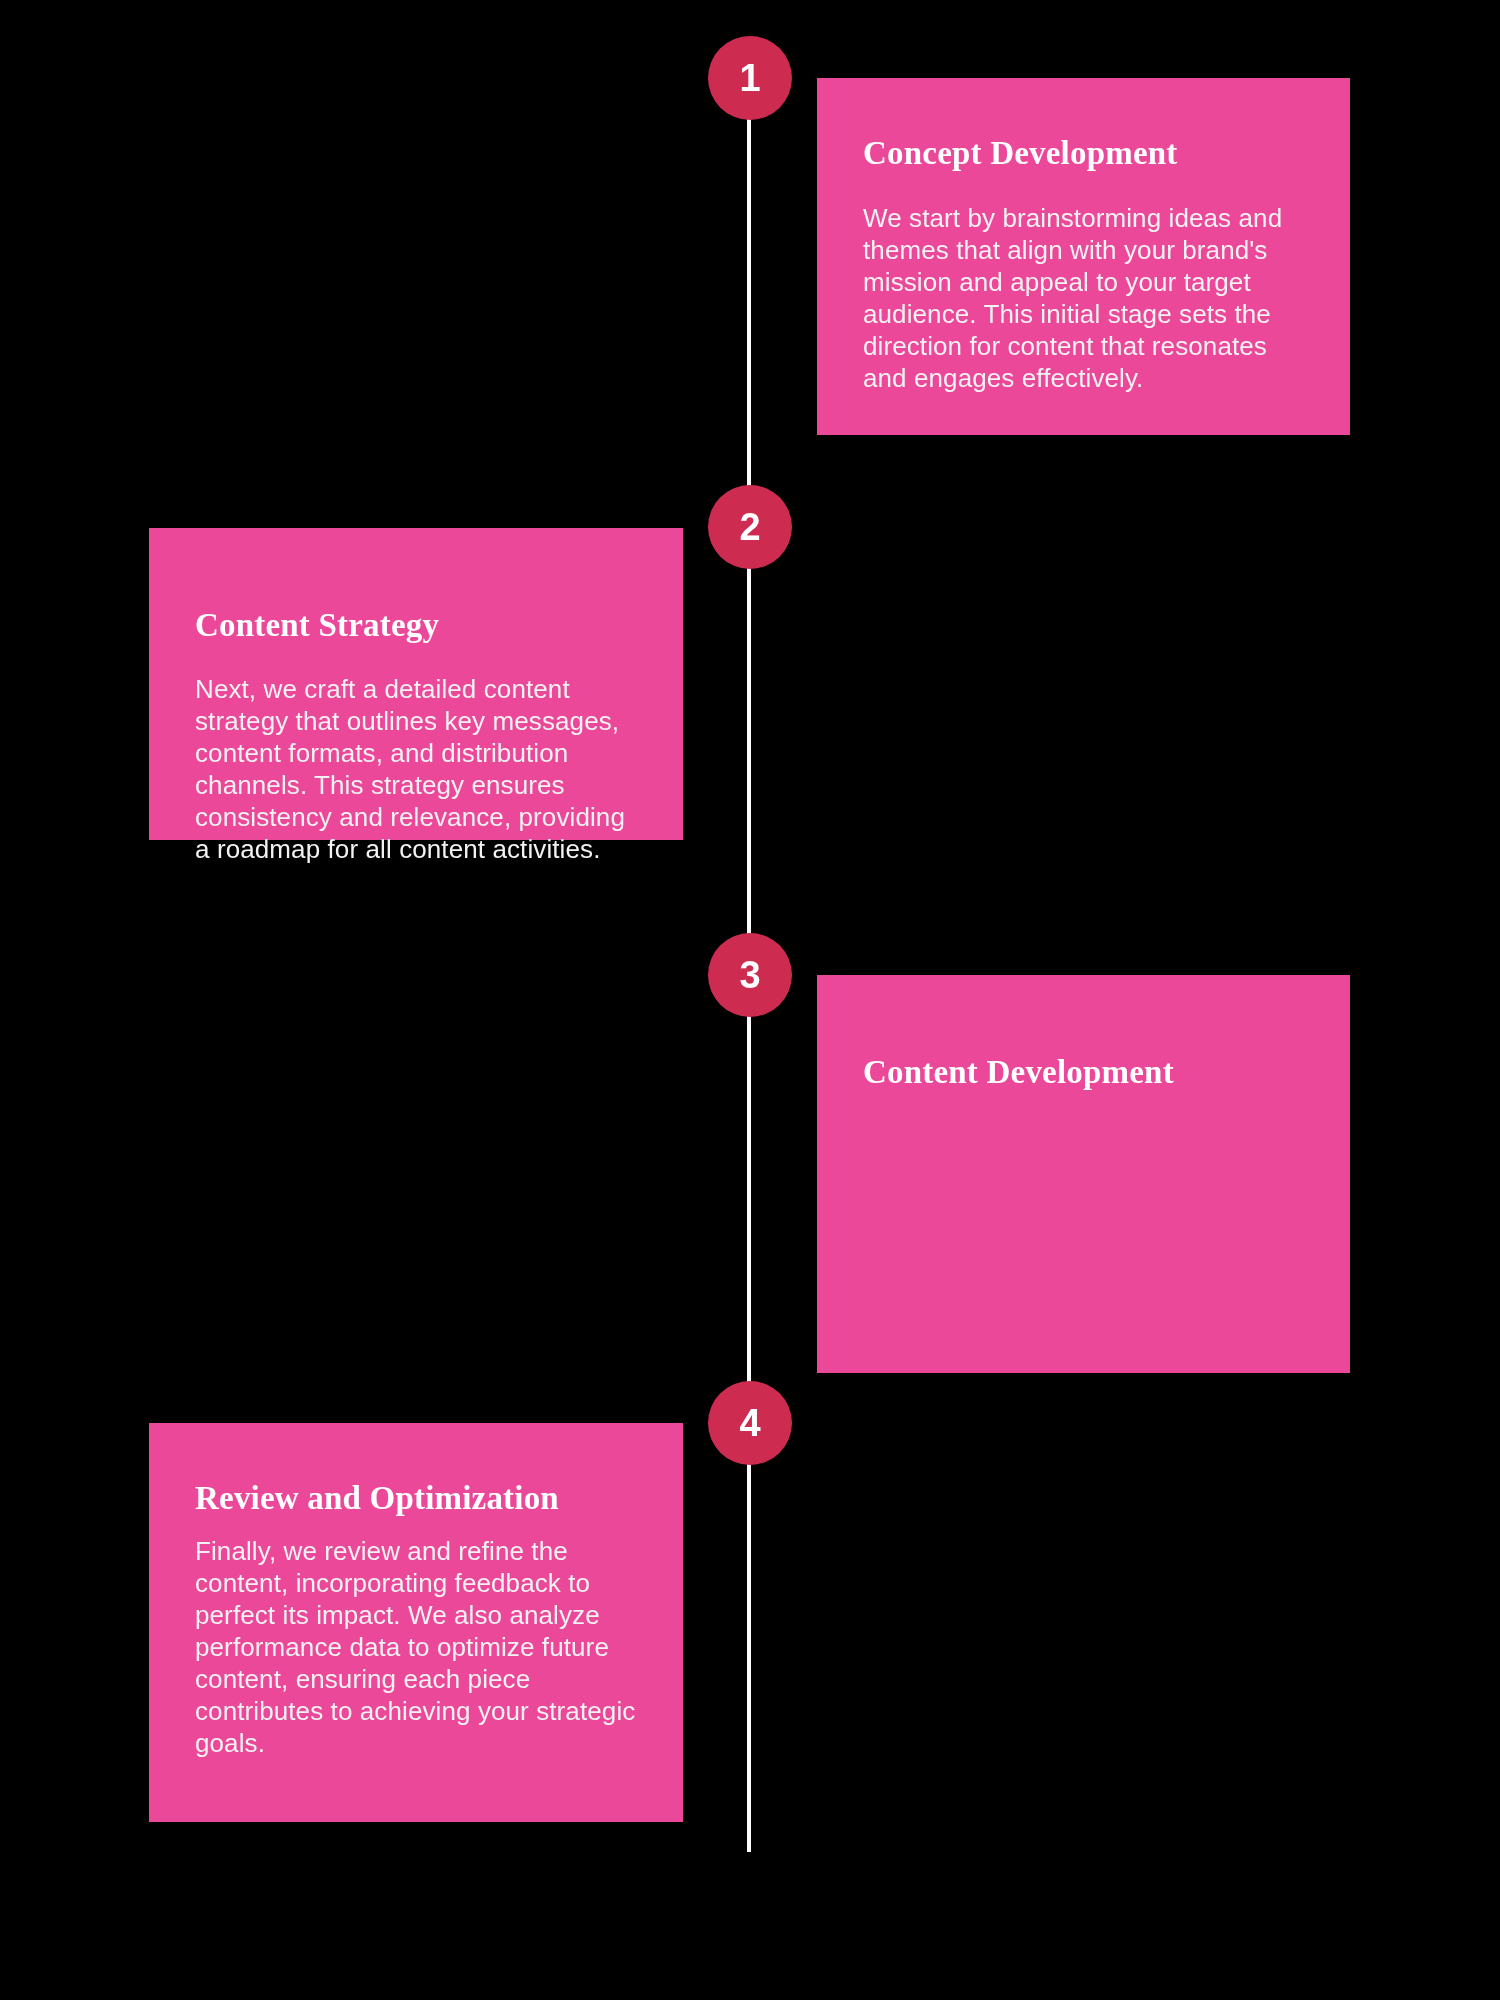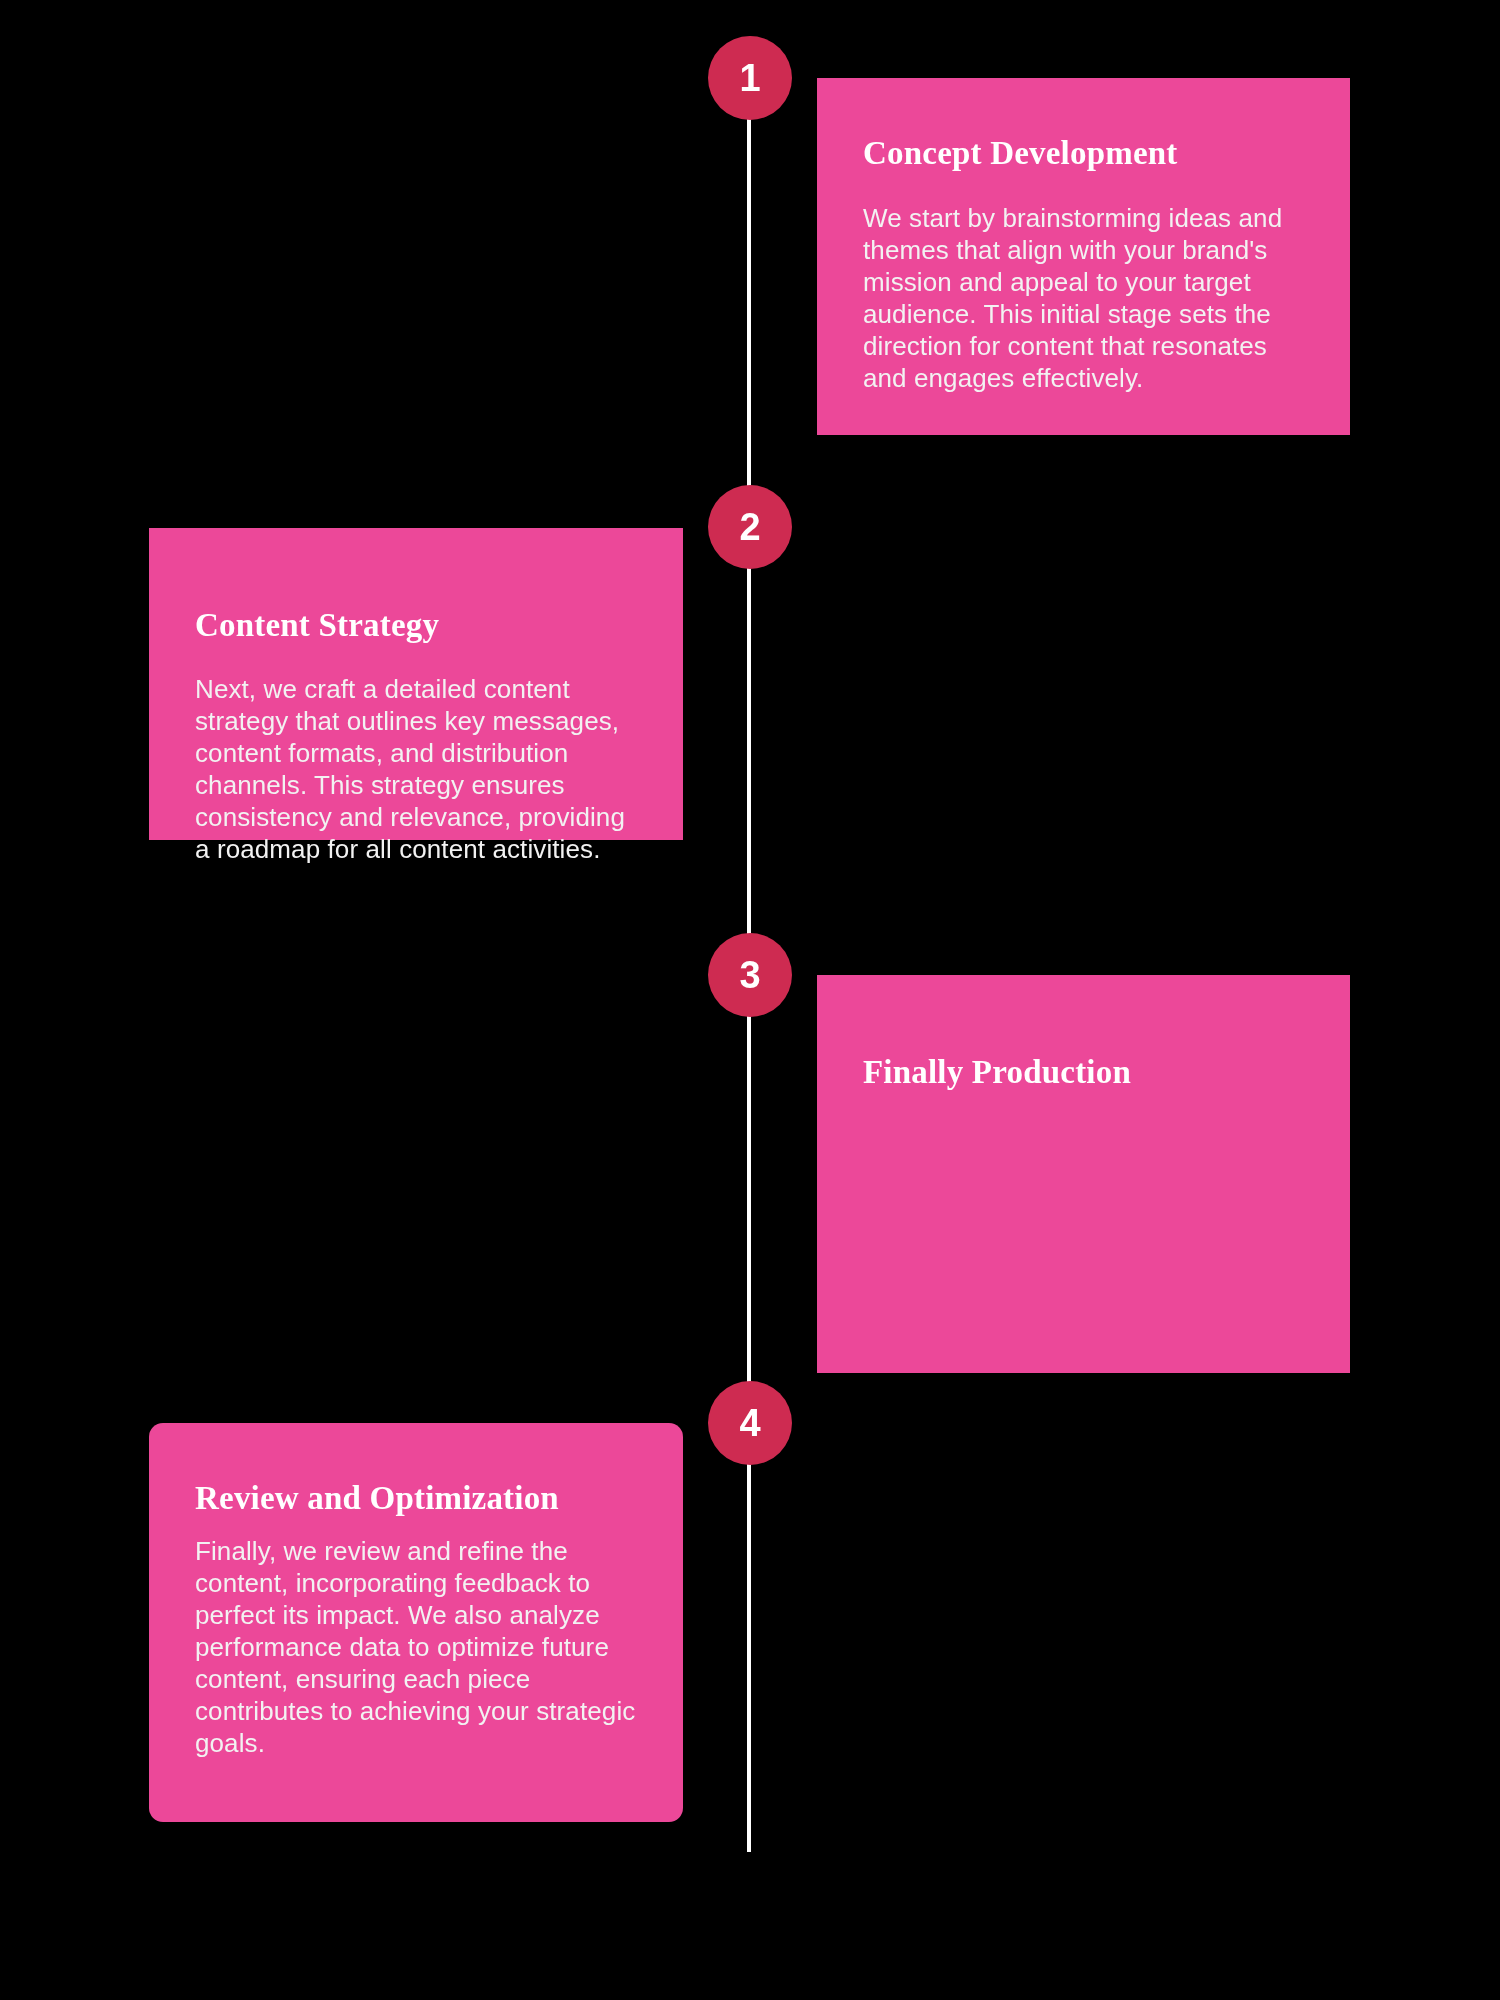--- a/index.html
+++ b/index.html
@@ -54,21 +54,21 @@
   
   .step-card {
     position: absolute;
     background: #ec4899;
     box-sizing: border-box;
     z-index: 2;
   }
   .card-1 { left: 817px; top: 78px;   width: 533px; height: 357px; padding: 56px 46px 0 46px; }
   .card-2 { left: 149px; top: 528px;  width: 534px; height: 312px; padding: 78px 46px 12px 46px; }
   .card-3 { left: 817px; top: 975px;  width: 533px; height: 398px; padding: 78px 46px 0 46px; }
-  .card-4 { left: 149px; top: 1423px; width: 534px; height: 399px; padding: 56px 46px 0 46px; border-radius: 14px; }
+  .card-4 { left: 149px; top: 1423px; width: 534px; height: 399px; padding: 56px 46px 0 46px; }
 
   .card-title {
     font-family: "Liberation Serif", "DejaVu Serif", serif;
     font-weight: bold;
     font-size: 33px;
     line-height: 1.2;
     color: #ffffff;
     margin: 0 0 26px 0;
     letter-spacing: 0.2px;
   }
@@ -105,21 +105,21 @@
   </div>
   <div class="step-card card-2">
     <h2 class="card-title">Content Strategy</h2>
     <p class="card-body">Next, we craft a detailed content strategy that outlines key messages, content formats, and distribution channels. This strategy ensures consistency and relevance, providing a roadmap for all content activities.</p>
   </div>
 
   <div class="step-marker marker-3">
     <span class="step-number">3</span>
   </div>
   <div class="step-card card-3">
-    <h2 class="card-title">Finally Production</h2>
+    <h2 class="card-title">Content Development</h2>
   </div>
 
   <div class="step-marker marker-4">
     <span class="step-number">4</span>
   </div>
   <div class="step-card card-4">
     <h2 class="card-title">Review and Optimization</h2>
     <p class="card-body">Finally, we review and refine the content, incorporating feedback to perfect its impact. We also analyze performance data to optimize future content, ensuring each piece contributes to achieving your strategic goals.</p>
   </div>
 

